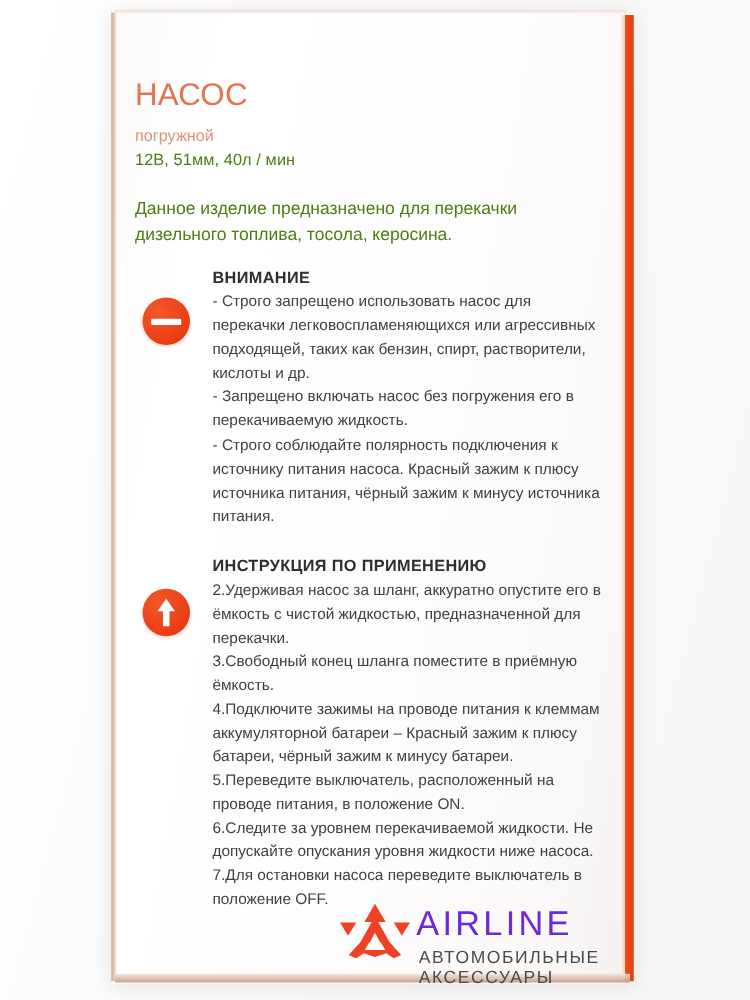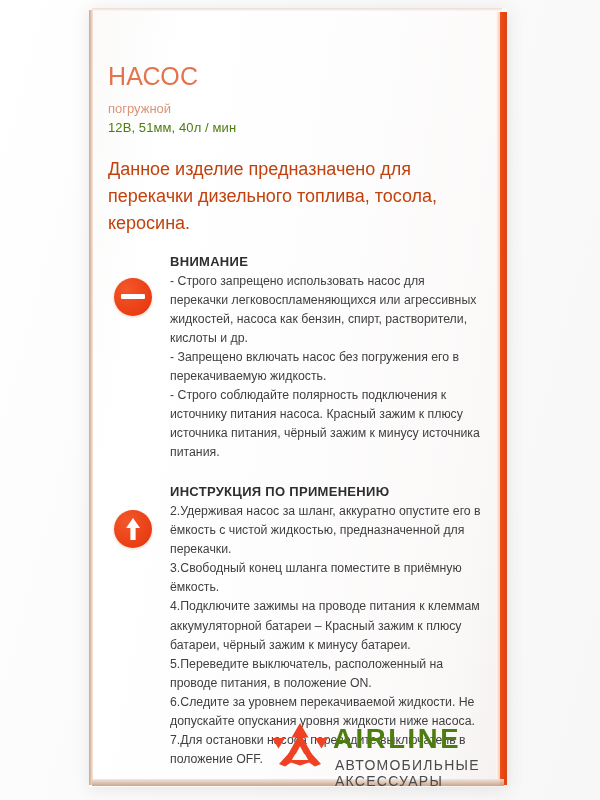--- a/index.html
+++ b/index.html
@@ -102,22 +102,22 @@
 
   .subtitle {
     color: #dc9277;
     font-size: 13px;
     line-height: 1.45;
     margin-top: 9px;
   }
   .subtitle .spec { display: block; color: #4d7c0f; letter-spacing: .1px; }
 
   .lead {
-    color: #c2410c;
-    font-size: 18px;
+    color: #4d7c0f;
+    font-size: 14px;
     line-height: 1.52;
     margin-top: 18px;
     width: 330px;
   }
 
   
   .section {
     position: relative;
     margin-top: 16px;
     padding-left: 62px;
@@ -166,23 +166,23 @@
     top: 722px;
     width: 212px;
     height: 52px;
   }
   #logo-mark { position: absolute; left: 0; top: 0; }
   #logo-word {
     position: absolute;
     left: 62px;
     top: 1px;
     font-size: 27.5px;
-    font-weight: bold;
+    font-weight: normal;
     letter-spacing: 2.6px;
-    color: #4d7c0f;
+    color: #6d28d9;
   }
   #logo-tagline {
     position: absolute;
     left: 64px;
     top: 35px;
     font-size: 14px;
     letter-spacing: 1.25px;
     color: #4a4a4a;
   }
 </style>
@@ -210,21 +210,21 @@
   </div>
 
   <div class="lead">Данное изделие предназначено для перекачки дизельного топлива, тосола, керосина.</div>
 
   <div class="section">
     <div class="badge" id="badge-no-entry">
       <div class="bar"></div>
     </div>
     <div class="section-head">ВНИМАНИЕ</div>
     <div class="section-body">
-      <p>- Строго запрещено использовать насос для перекачки легковоспламеняющихся или агрессивных жидкостей, насоса как бензин, спирт, растворители, кислоты и др.</p>
+      <p>- Строго запрещено использовать насос для перекачки легковоспламеняющихся или агрессивных подходящей, таких как бензин, спирт, растворители, кислоты и др.</p>
       <p> - Запрещено включать насос без погружения его в перекачиваемую жидкость.</p>
       <p>- Строго соблюдайте полярность подключения к источнику питания насоса. Красный зажим к плюсу источника питания, чёрный зажим к минусу источника питания.</p>
     </div>
   </div>
 
   <div class="section" style="margin-top:22px;">
     <div class="badge" id="badge-arrow-up">
       <svg width="38" height="38" viewBox="0 0 38 38" aria-hidden="true">
         <path d="M19 8 L26 18 L21.6 18 L21.6 30 L16.4 30 L16.4 18 L12 18 Z" fill="#ffffff"></path>
       </svg>

